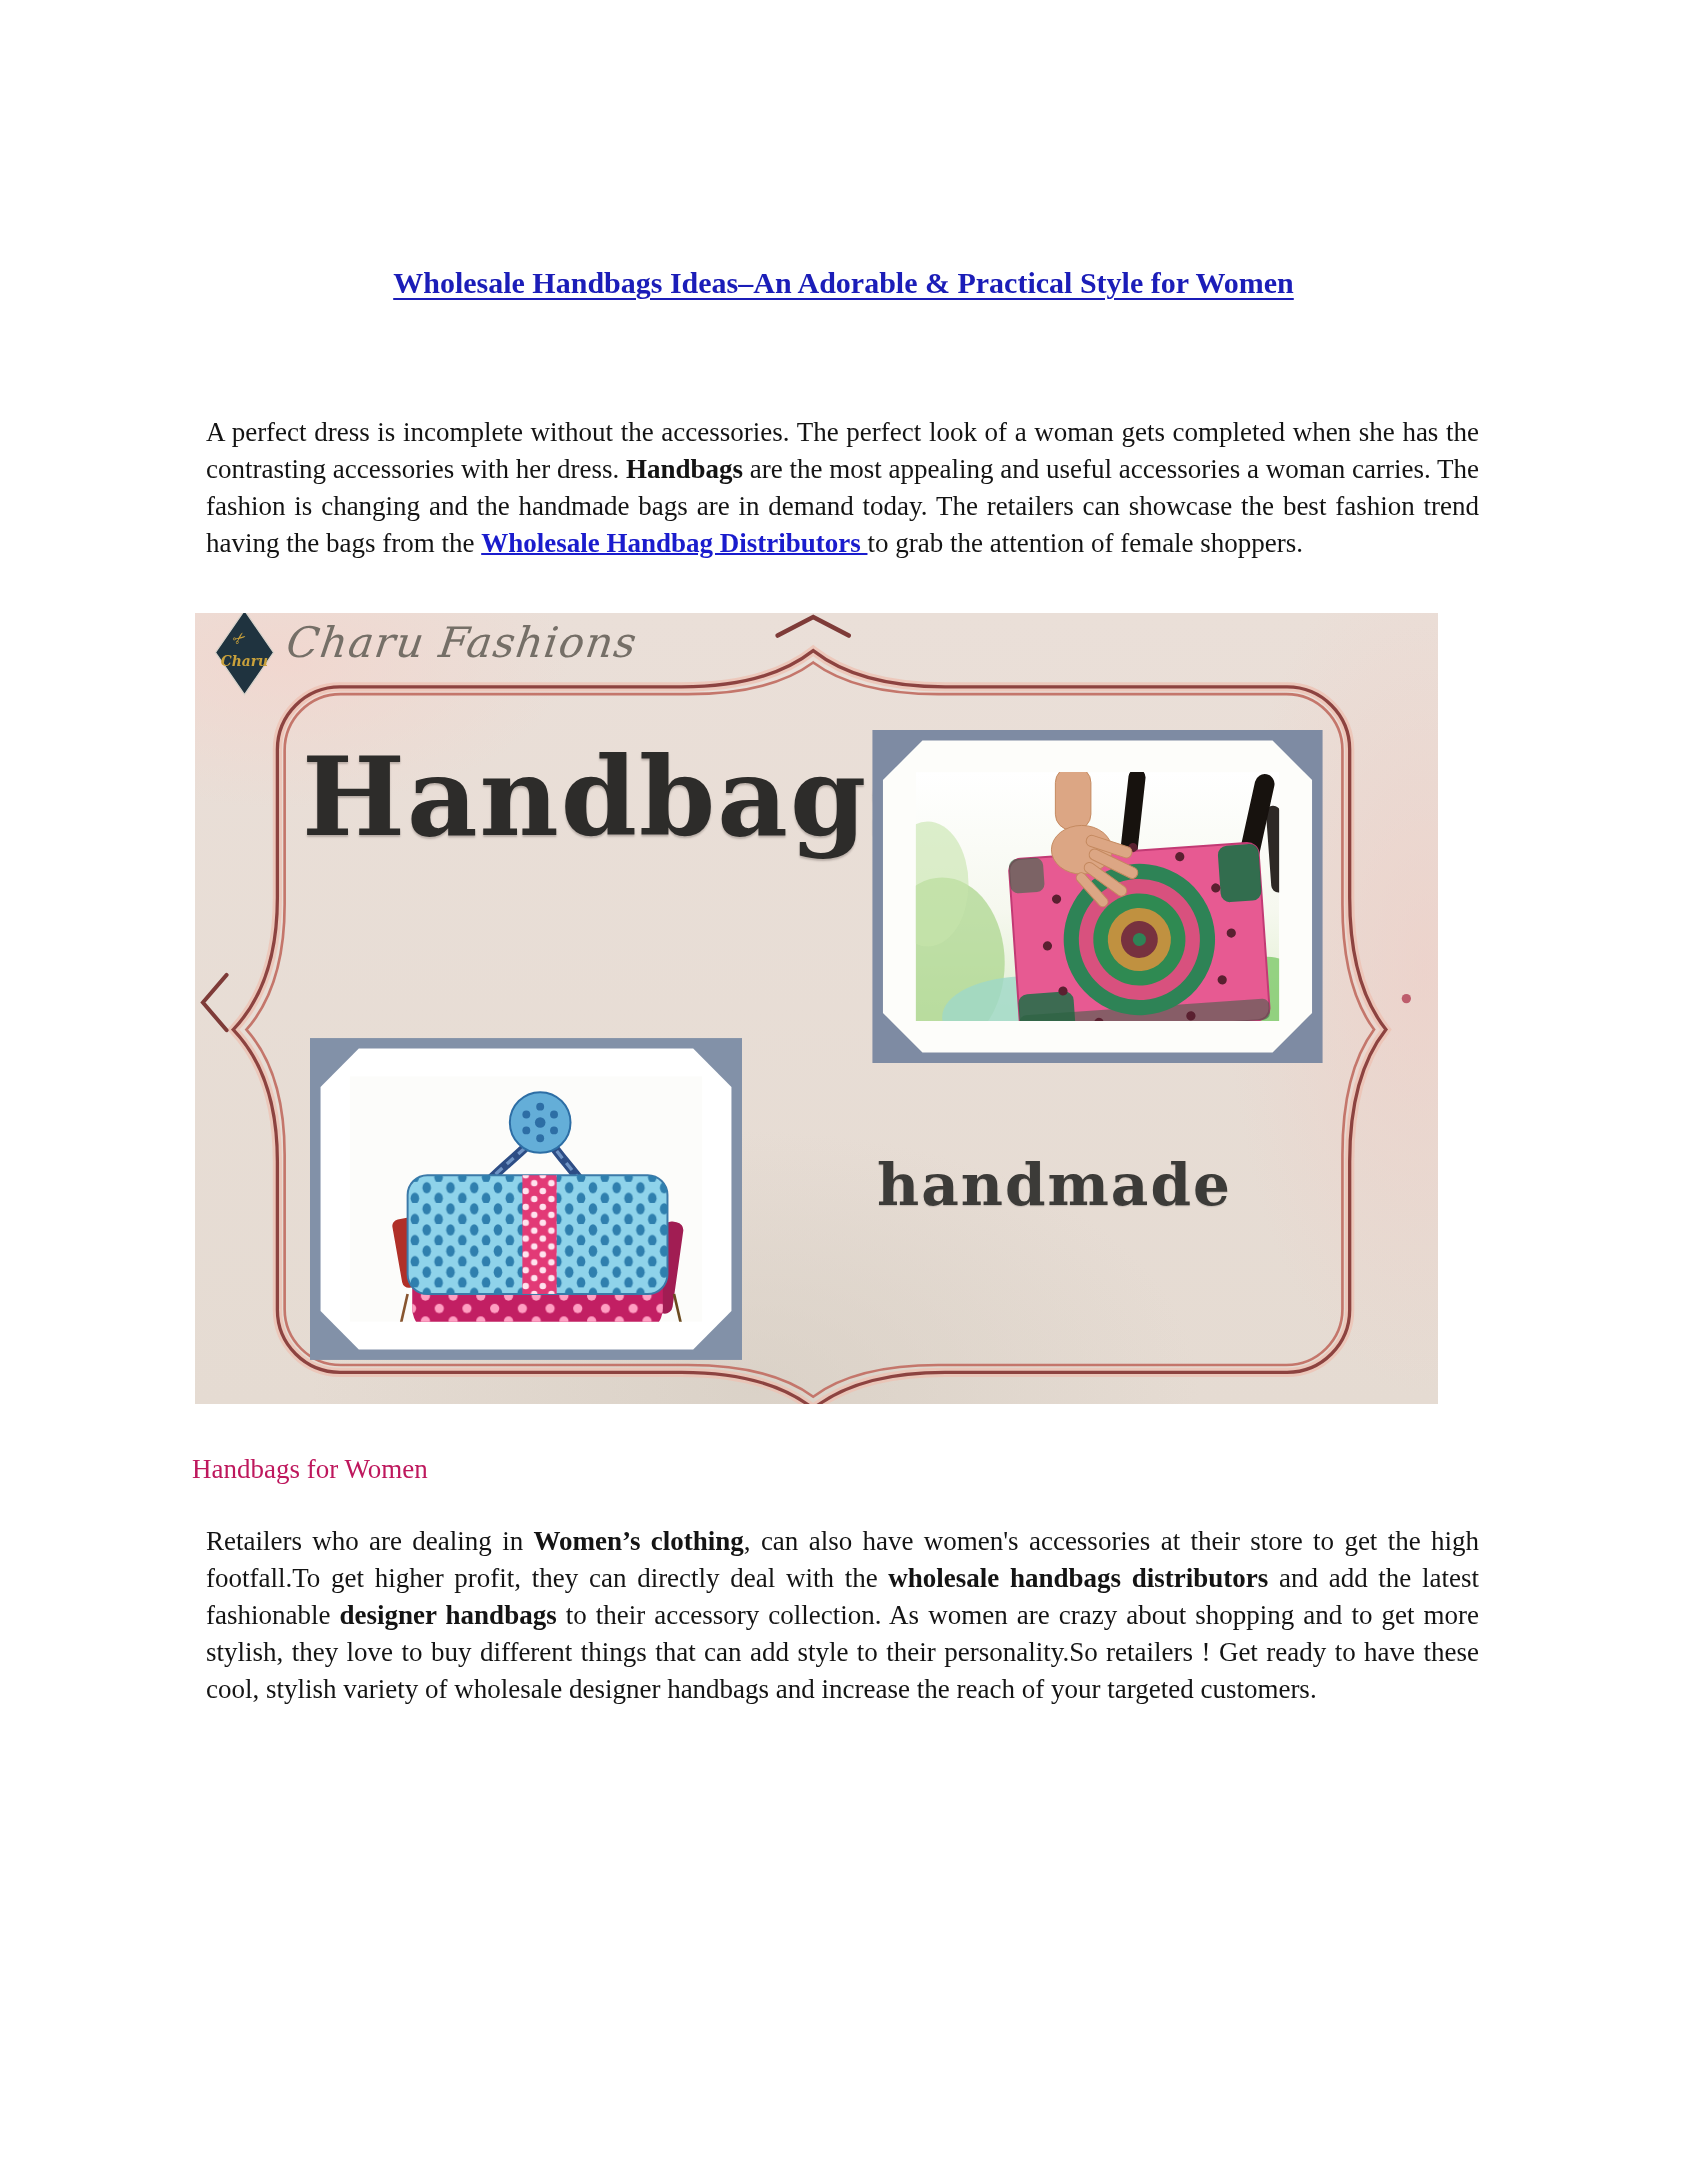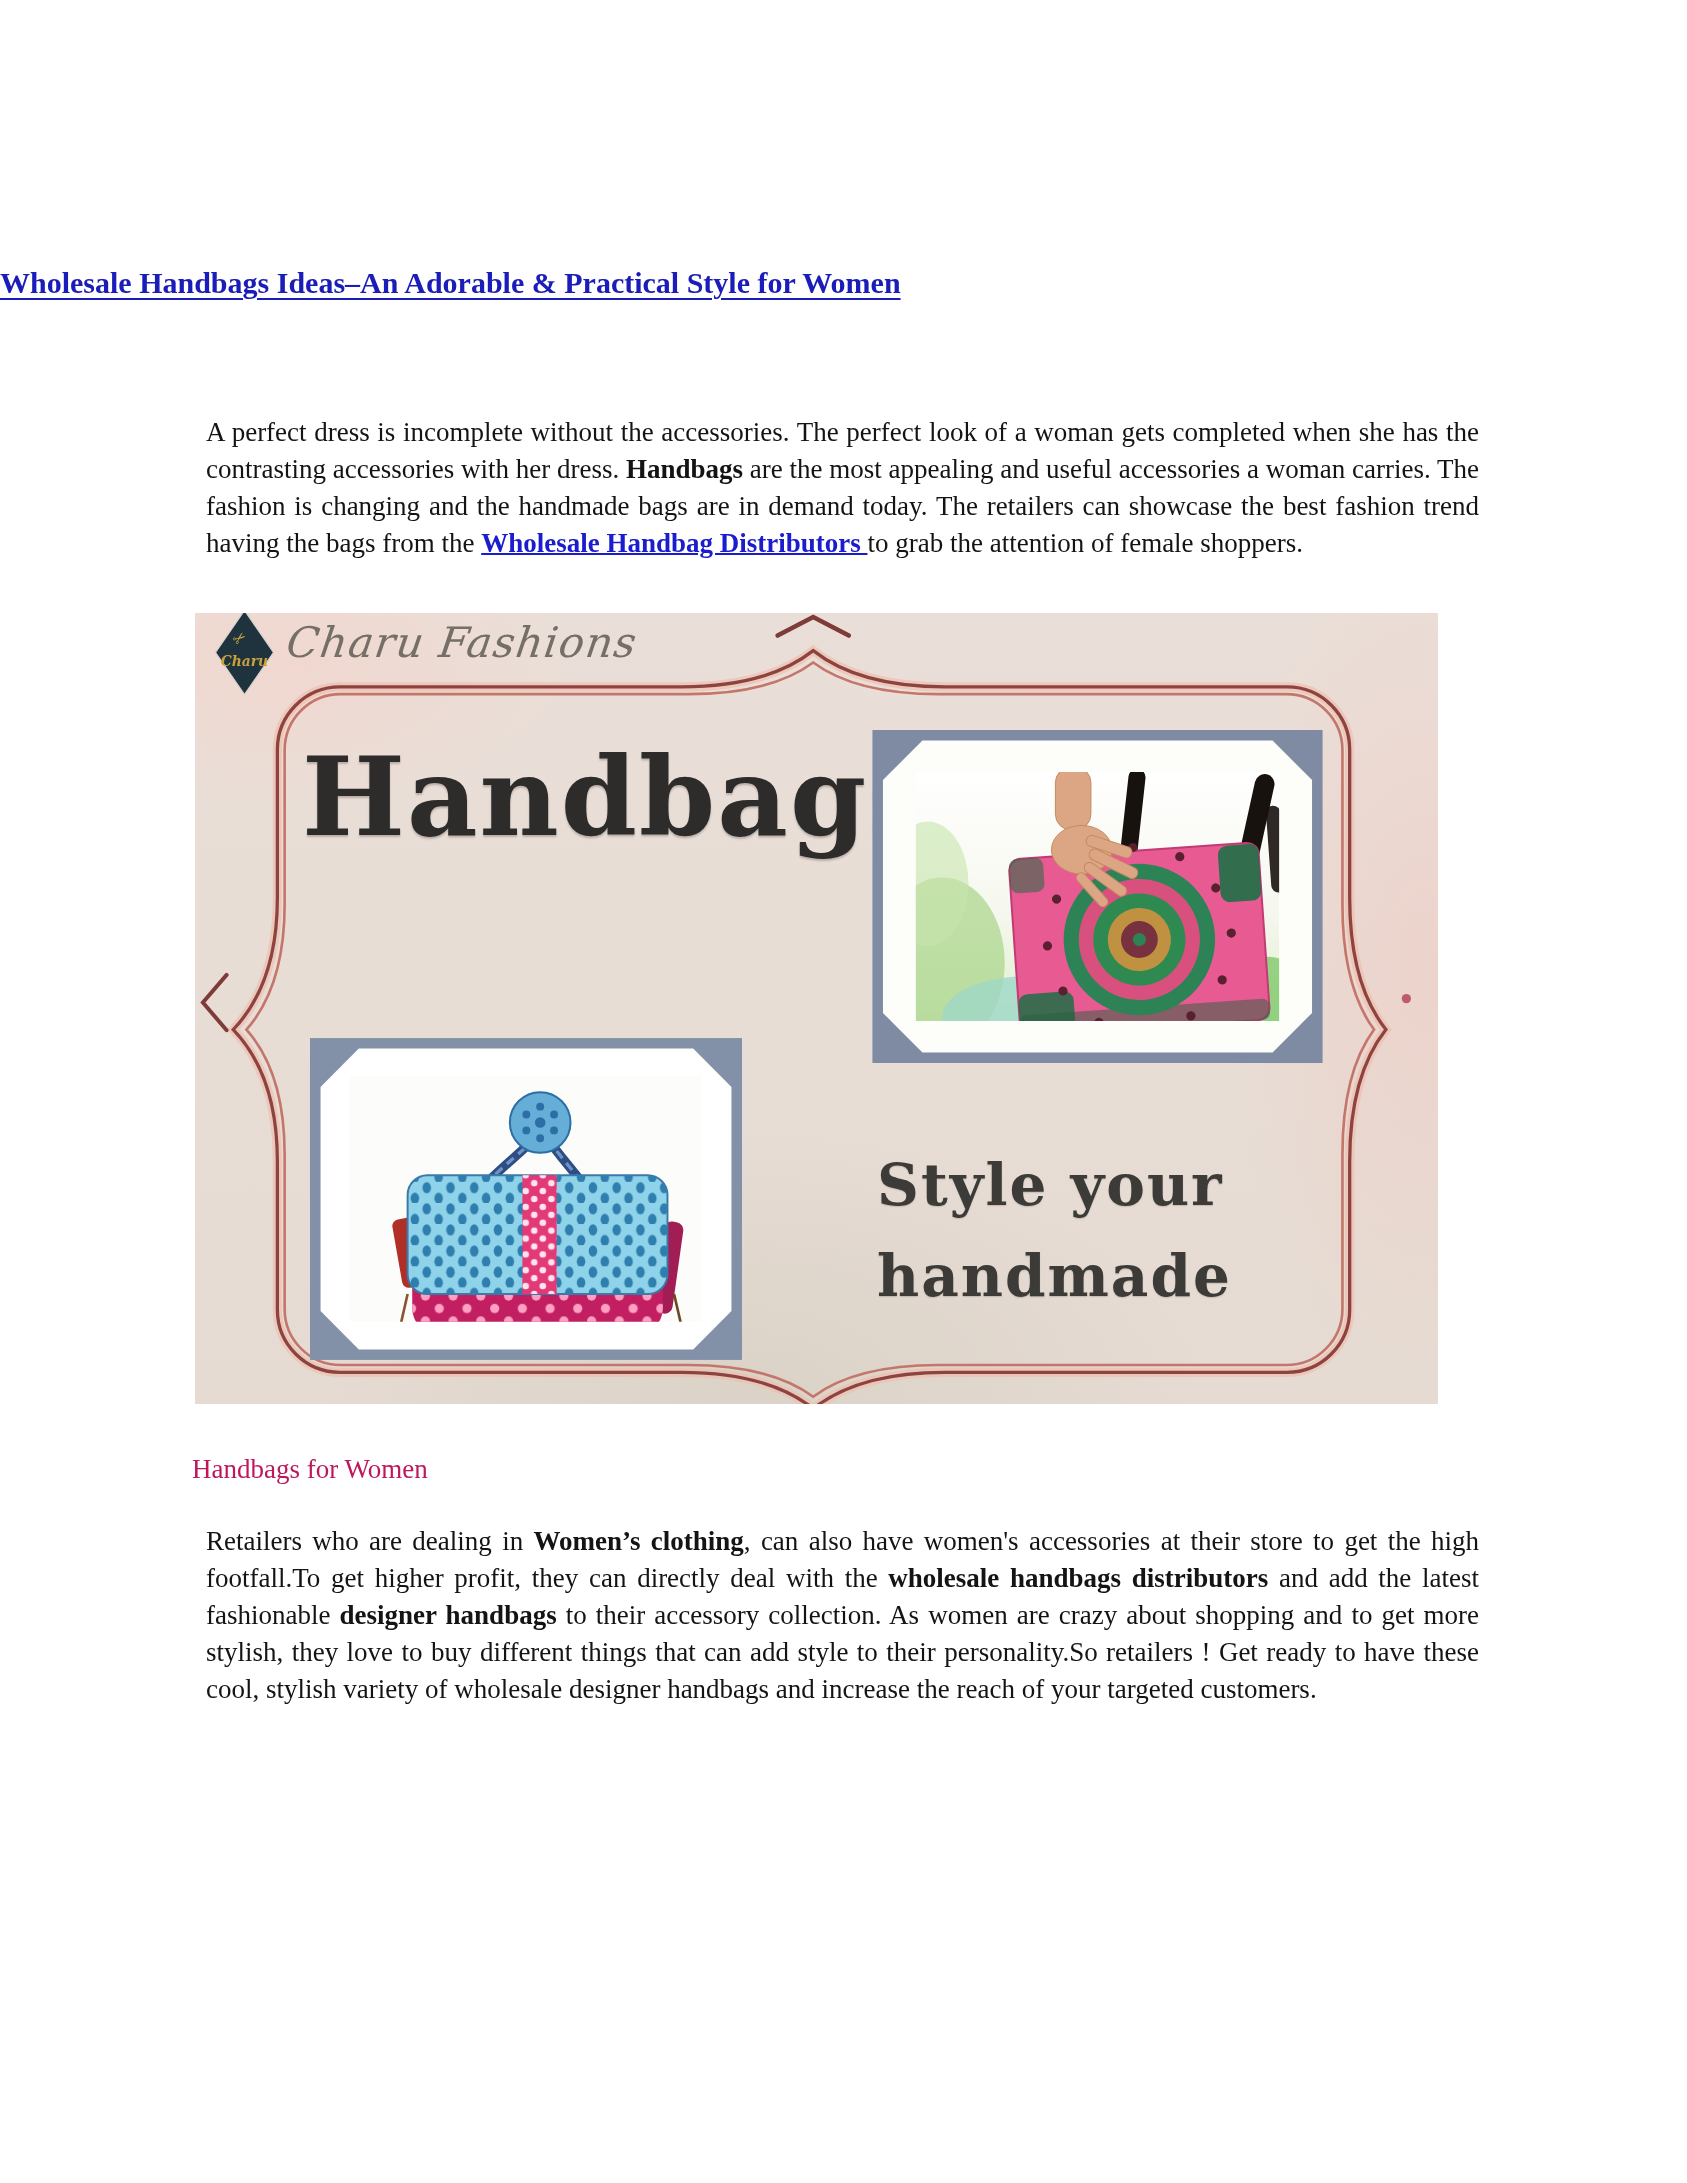--- a/index.html
+++ b/index.html
@@ -7,21 +7,21 @@
     position:relative;
     width:1687px;height:2183px;
     background:#ffffff;
     font-family:"Liberation Serif", serif;
     color:#111;
     overflow:hidden;
   }
   
   .doc-title{
     position:absolute;left:0;top:266px;width:1687px;
-    text-align:left;
+    text-align:center;
     font-size:30px;font-weight:bold;
     color:#1b1db8;
   }
   .doc-title .t{
     text-decoration:underline;
     text-decoration-thickness:2px;
     text-underline-offset:4.6px;
     cursor:pointer;
   }
   .para{
@@ -254,21 +254,20 @@
           <path d="M 88 330 L 78 374" stroke="#88552f" stroke-width="4" fill="none"></path>
           <rect x="66" y="372" width="22" height="50" rx="9" fill="#e8a06a"></rect>
           <path d="M 492 330 L 504 382" stroke="#6b4a1f" stroke-width="4" fill="none"></path>
           <ellipse cx="506" cy="398" rx="14" ry="21" fill="#caa23a"></ellipse>
           <rect x="512" y="406" width="16" height="42" rx="7" fill="#30343c" transform="rotate(14 520 427)"></rect>
         </g>
       </g>
     </svg>
 
     <div class="tagline">
-      <div>Style your</div>
       <div>handmade</div>
     </div>
   </div>
 
   <div class="caption">Handbags for Women</div>
 
   <p class="para" id="p2"><span class="seg-normal">Retailers who are dealing in </span><span class="seg-bold">Women’s clothing</span><span class="seg-normal">, can also have women's accessories at their store to get the high footfall.To get higher profit, they can directly deal with the </span><span class="seg-bold">wholesale handbags distributors</span><span class="seg-normal"> and add the latest fashionable </span><span class="seg-bold">designer handbags</span><span class="seg-normal"> to their accessory collection. As women are crazy about shopping and to get more stylish, they love to buy different things that can add style to their personality.So retailers ! Get ready to have these cool, stylish variety of wholesale designer handbags and increase the reach of your targeted customers.</span></p>
 
 </div>
 

